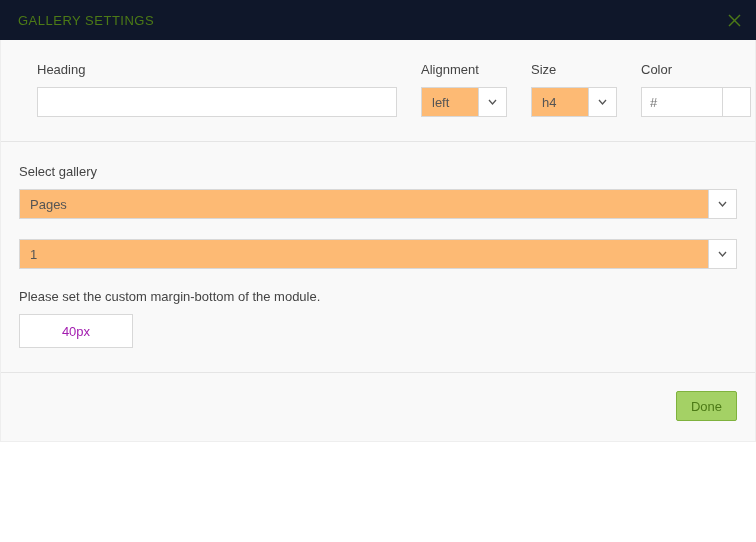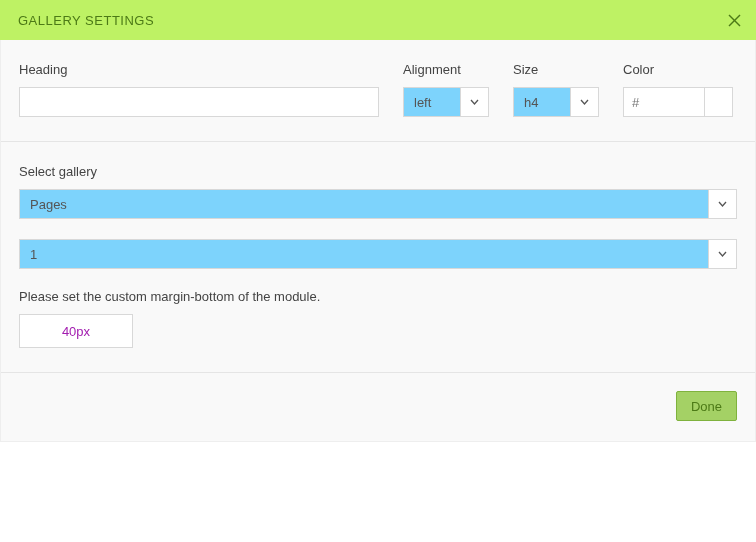--- a/index.html
+++ b/index.html
@@ -5,21 +5,21 @@
   * { box-sizing: border-box; }
   body {
     margin: 0;
     font-family: Arial, Helvetica, sans-serif;
     font-size: 13px;
     color: #333;
     background: #fff;
     width: 756px;
   }
   .header {
-    background: #bef264;
+    background: #0f172a;
     height: 40px;
     display: flex;
     align-items: center;
     justify-content: space-between;
     padding: 0 14px 0 18px;
   }
   .header-title {
     color: #4c7a16;
     font-size: 13px;
     letter-spacing: 0.5px;
@@ -68,21 +68,21 @@
     font-size: 13px;
     color: #333;
     outline: none;
   }
   .select {
     display: flex;
     height: 30px;
   }
   .select-value {
     border: 1px solid #d8d8d8;
-    background: #7dd3fc;
+    background: #fdba74;
     display: flex;
     align-items: center;
     padding: 0 10px;
     font-size: 13px;
     color: #555;
     flex: 1 1 auto;
   }
   .select-btn {
     width: 28px;
     border: 1px solid #d8d8d8;
@@ -156,21 +156,21 @@
         <line x1="1" y1="1" x2="12" y2="12" stroke="currentColor" stroke-width="1.4"></line>
         <line x1="12" y1="1" x2="1" y2="12" stroke="currentColor" stroke-width="1.4"></line>
       </svg>
   </span>
 </div>
 
 <div class="body">
 
   <div class="section">
     <div class="row1">
-      <div class="field" style="flex:0 0 360px;">
+      <div class="field" style="flex:0 0 360px;margin-left:18px;">
         <span class="field-label">Heading</span>
         <input type="text" class="text-input" style="width: 360px;" value="">
       </div>
       <div class="field" style="flex:0 0 86px;">
         <span class="field-label">Alignment</span>
         <div class="select" style="width:86px;">
           <div class="select-value">left</div>
           <div class="select-btn">
             <span class="chev">
                 <svg width="9" height="6" viewBox="0 0 9 6">

